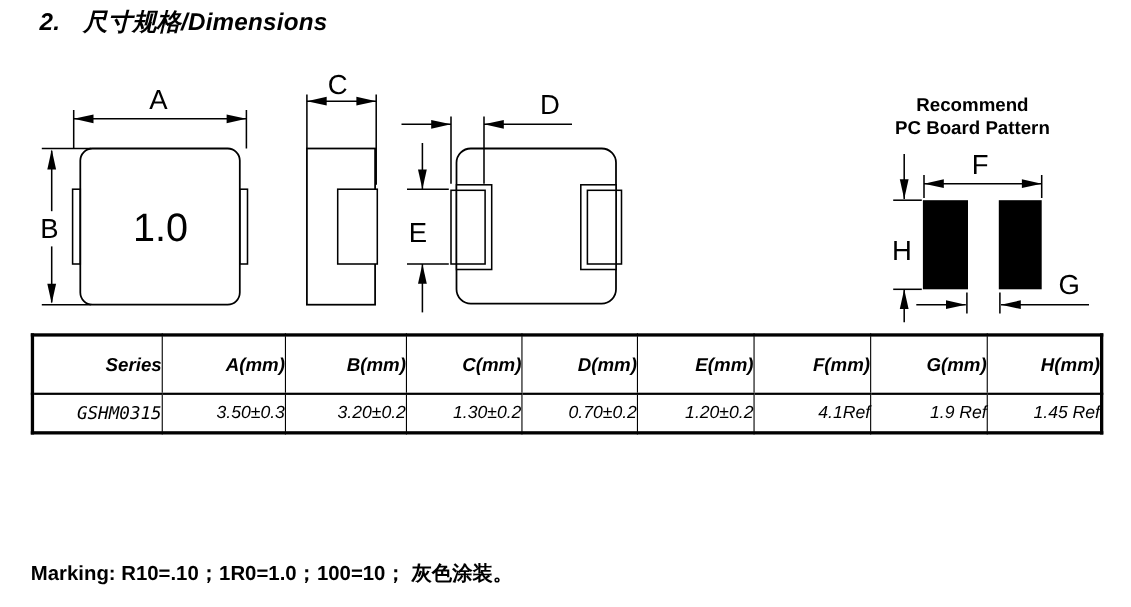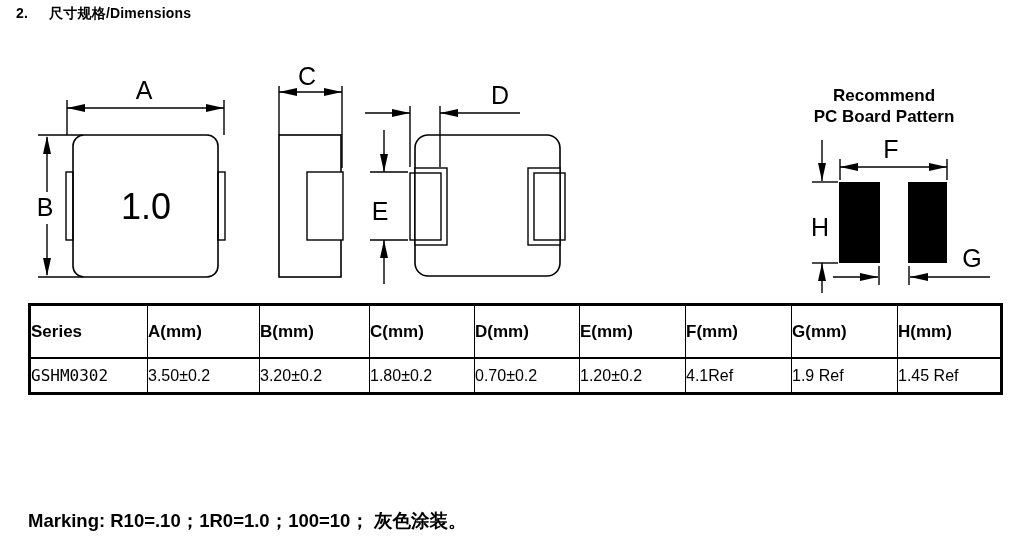--- a/index.html
+++ b/index.html
@@ -1,22 +1,22 @@
 <!DOCTYPE html>
 <html><head>
 <meta charset="utf-8">
 <style>
   html,body{margin:0;padding:0;}
   body{
     width:1028px;height:552px;position:relative;background:#ffffff;
     font-family:"Liberation Sans",sans-serif;color:#000;overflow:hidden;
   }
   .doc-title{
-    position:absolute;left:16px;top:5px;font-size:14px;font-weight:bold;
-    white-space:nowrap;letter-spacing:0.2px;
+    position:absolute;left:36px;top:5px;font-size:22px;font-weight:bold;
+    white-space:nowrap;letter-spacing:0.2px;font-style:italic;
   }
   .doc-title .t-text{margin-left:21px;}
   .drawing-svg{position:absolute;left:0;top:0;}
   .drawing-svg line, .drawing-svg rect, .drawing-svg path{
     stroke:#000;stroke-width:1.4;fill:none;
   }
   .drawing-svg rect.body-outline{stroke-width:1.6;}
   .drawing-svg polygon{fill:#000;stroke:none;}
   .drawing-svg rect.pad-filled{fill:#000;stroke:none;}
   .drawing-svg rect.pad-white{fill:#ffffff;}
@@ -32,21 +32,21 @@
     font-family:"Liberation Sans",sans-serif;font-size:17px;font-weight:bold;
     fill:#000;text-anchor:middle;stroke:none;
   }
   .dim-table{
     position:absolute;left:28px;top:303px;width:972px;
     border-collapse:collapse;table-layout:fixed;
     border:3px solid #000;
   }
   .dim-table th,.dim-table td{
     border:1px solid #000;border-top:2.5px solid #000;border-bottom:2.5px solid #000;
-    text-align:left;vertical-align:middle;padding:0;
+    text-align:right;vertical-align:middle;padding:0;font-style:italic;
   }
   .dim-table th{height:51px;font-size:17px;font-weight:bold;}
   .dim-table td{height:33px;font-size:16px;}
   .dim-table td.series-cell{
     font-family:"DejaVu Sans Mono","Liberation Mono",monospace;font-size:16px;
   }
   .marking-note{
     position:absolute;left:28px;top:508px;font-size:18.5px;font-weight:bold;
     white-space:nowrap;
     text-align:center;
@@ -178,24 +178,24 @@
       <th>C(mm)</th>
       <th>D(mm)</th>
       <th>E(mm)</th>
       <th>F(mm)</th>
       <th>G(mm)</th>
       <th>H(mm)</th>
     </tr>
   </thead>
   <tbody>
     <tr>
-      <td class="series-cell">GSHM0302</td>
-      <td>3.50±0.2</td>
+      <td class="series-cell">GSHM0315</td>
+      <td>3.50±0.3</td>
       <td>3.20±0.2</td>
-      <td>1.80±0.2</td>
+      <td>1.30±0.2</td>
       <td>0.70±0.2</td>
       <td>1.20±0.2</td>
       <td>4.1Ref</td>
       <td>1.9 Ref</td>
       <td>1.45 Ref</td>
     </tr>
   </tbody>
 </table>
 
 <div class="marking-note">Marking: R10=.10；1R0=1.0；100=10； 灰色涂装。</div>

